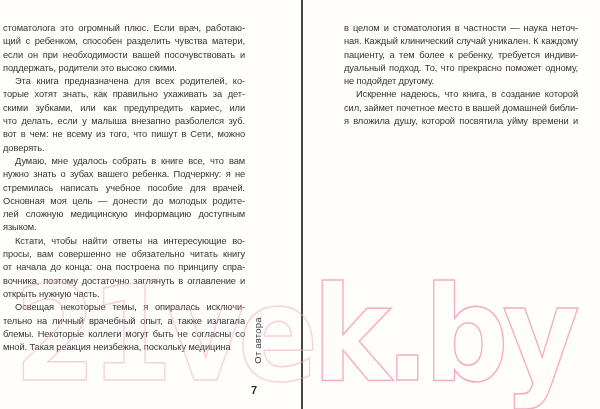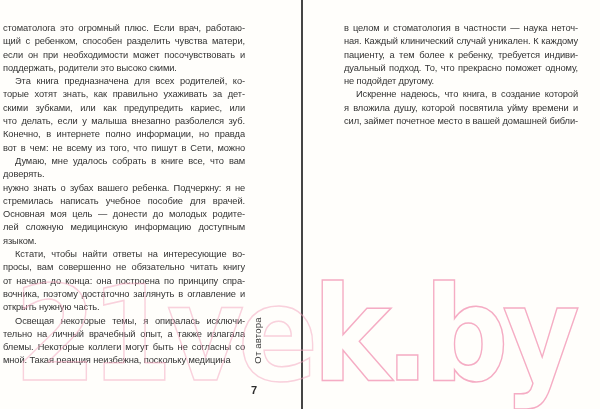--- a/index.html
+++ b/index.html
@@ -83,30 +83,29 @@
   .wm-right { -webkit-text-stroke: 1.5px rgba(243, 158, 186, 0.85); }
 </style>
 </head>
 <body>
 
 <div class="spread">
 
   <div class="text-col col-left" id="left-col">
       <div class="tline">стоматолога это огромный плюс. Если врач, работаю-</div>
       <div class="tline">щий с ребенком, способен разделить чувства матери,</div>
-      <div class="tline">если он при необходимости может посочувствовать и</div>
+      <div class="tline">если он при необходимости вашей посочувствовать и</div>
       <div class="tline plast">поддержать, родители это высоко скими.</div>
       <div class="tline indent">Эта книга предназначена для всех родителей, ко-</div>
       <div class="tline">торые хотят знать, как правильно ухаживать за дет-</div>
       <div class="tline">скими зубками, или как предупредить кариес, или</div>
       <div class="tline">что делать, если у малыша внезапно разболелся зуб.</div>
-      <div class="tline">Конечно, в интернете полно информации, но правда</div>
       <div class="tline">вот в чем: не всему из того, что пишут в Сети, можно</div>
+      <div class="tline plast">доверять.</div>
       <div class="tline indent">Думаю, мне удалось собрать в книге все, что вам</div>
-      <div class="tline plast">доверять.</div>
       <div class="tline">нужно знать о зубах вашего ребенка. Подчеркну: я не</div>
       <div class="tline">стремилась написать учебное пособие для врачей.</div>
       <div class="tline">Основная моя цель — донести до молодых родите-</div>
       <div class="tline">лей сложную медицинскую информацию доступным</div>
       <div class="tline plast">языком.</div>
       <div class="tline indent">Кстати, чтобы найти ответы на интересующие во-</div>
       <div class="tline">просы, вам совершенно не обязательно читать книгу</div>
       <div class="tline">от начала до конца: она построена по принципу спра-</div>
       <div class="tline">вочника, поэтому достаточно заглянуть в оглавление и</div>
       <div class="tline plast">открыть нужную часть.</div>
@@ -116,22 +115,22 @@
       <div class="tline plast">мной. Такая реакция неизбежна, поскольку медицина</div>
     </div>
 
   <div class="text-col col-right" id="right-col">
       <div class="tline">в целом и стоматология в частности — наука неточ-</div>
       <div class="tline">ная. Каждый клинический случай уникален. К каждому</div>
       <div class="tline">пациенту, а тем более к ребенку, требуется индиви-</div>
       <div class="tline">дуальный подход. То, что прекрасно поможет одному,</div>
       <div class="tline plast">не подойдет другому.</div>
       <div class="tline indent">Искренне надеюсь, что книга, в создание которой</div>
+      <div class="tline">сил, займет почетное место в вашей домашней библи-</div>
       <div class="tline">я вложила душу, которой посвятила уйму времени и</div>
-      <div class="tline">сил, займет почетное место в вашей домашней библи-</div>
     </div>
 
   <div class="vhead">От автора</div>
 
   <div class="pagenum">7</div>
 
   <div class="gutter"></div>
 
   <div class="watermark">
     <span class="wm-left">21ve</span><span class="wm-right">k.by</span>

